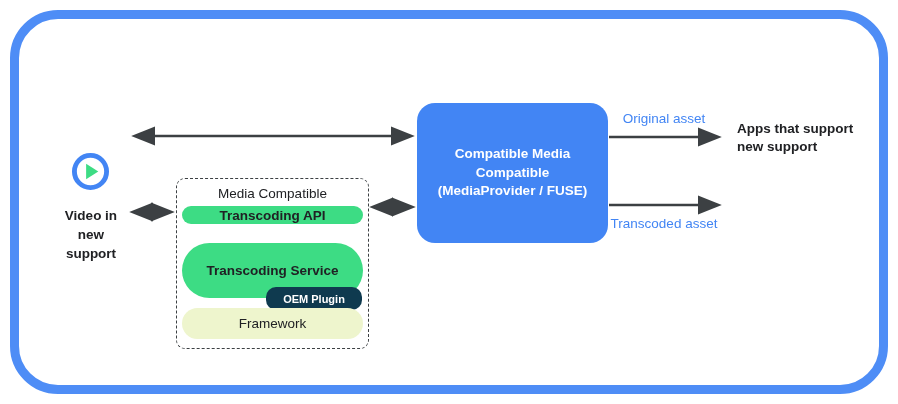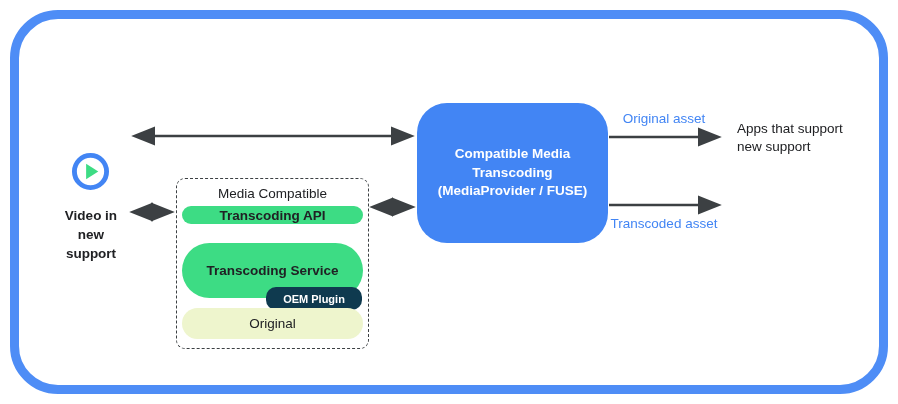--- a/index.html
+++ b/index.html
@@ -97,21 +97,21 @@
   }
   .pill-hardware {
     top: 129px; height: 31px;
     background: var(--hardware-bg, #eef5cd);
   }
   .transcoder {
     position: absolute;
     left: 417px; top: 103px;
     width: 191px; height: 140px;
     background: var(--accent-blue, #4285f4);
-    border-radius: 30px;
+    border-radius: 18px;
     display: flex;
     flex-direction: column;
     align-items: center;
     justify-content: center;
     color: #ffffff;
     font-weight: bold;
     font-size: 13.5px;
     line-height: 18.5px;
     text-align: center;
   }
@@ -123,20 +123,21 @@
     color: var(--accent-blue, #4285f4);
     font-size: 13.5px;
   }
   .asset-label.original { left: 604px; top: 111px; }
   .asset-label.transcoded { left: 604px; top: 216px; }
   .target-text {
     position: absolute;
     left: 737px;
     font-size: 13.5px;
     line-height: 17.5px;
+    font-weight: bold;
   }
   .target-text span { display: block; }
   .target-text.supports { top: 120px; }
   .target-text.no-support { top: 188px; }
 </style>
 </head>
 <body>
 
 <div class="canvas">
 
@@ -166,26 +167,26 @@
     <span>support</span>
   </div>
 
   <div class="mf-box">
     <div class="mf-title">Media Compatible</div>
     <div class="pill pill-api">Transcoding API</div>
     <div class="pill pill-service">
       <span>Transcoding Service</span>
     </div>
     <div class="pill-oem">OEM Plugin</div>
-    <div class="pill pill-hardware">Original</div>
+    <div class="pill pill-hardware">Framework</div>
   </div>
 
   <div class="transcoder">
     <span>Compatible Media</span>
-    <span>Transcoding</span>
+    <span>Compatible</span>
     <span>(MediaProvider / FUSE)</span>
   </div>
 
   <div class="asset-label original">Original asset</div>
   <div class="asset-label transcoded">Transcoded asset</div>
 
   <div class="target-text supports">
     <span>Apps that support</span>
     <span>new support</span>
   </div>

